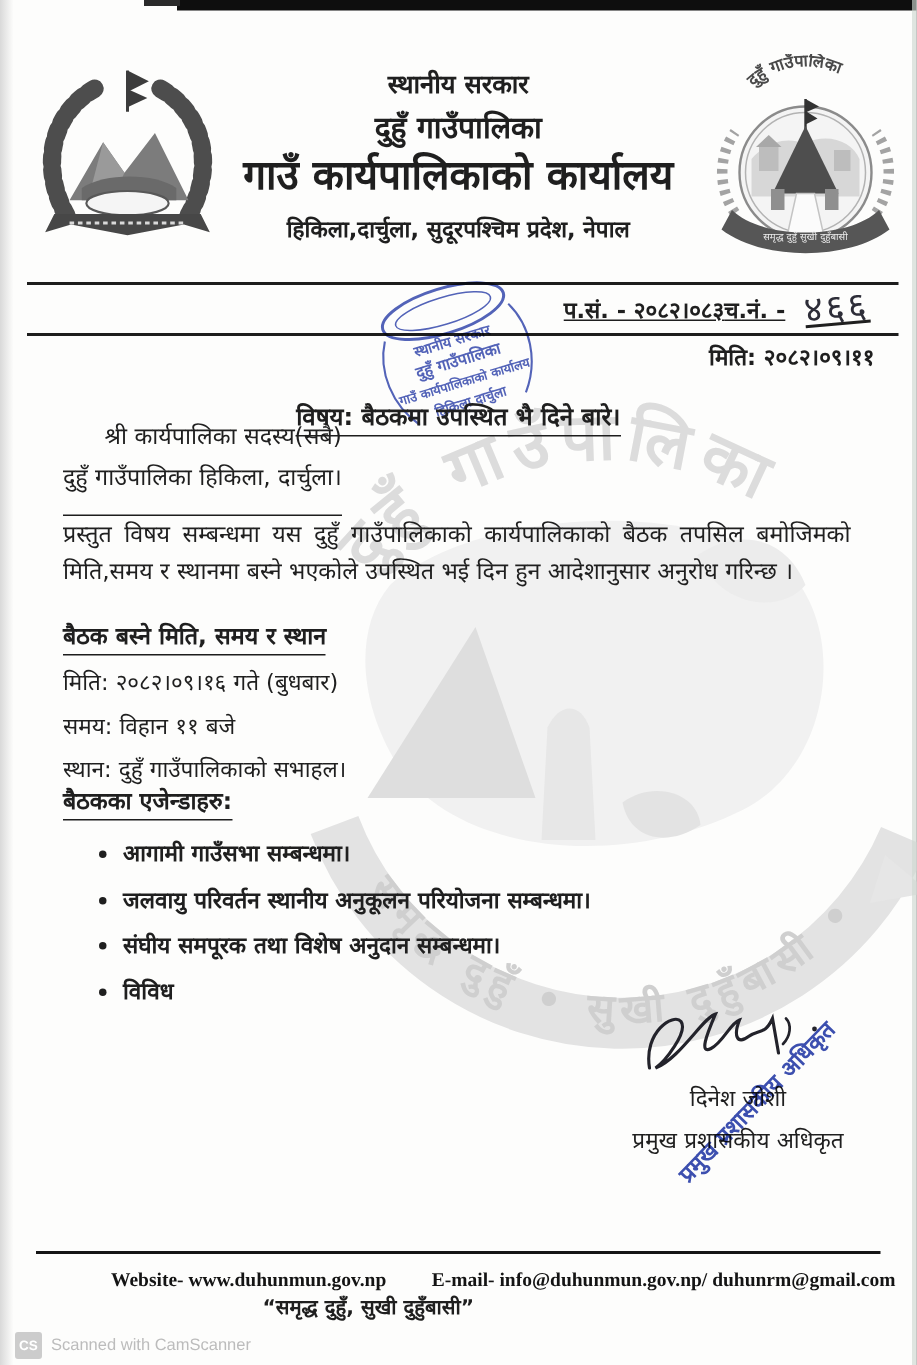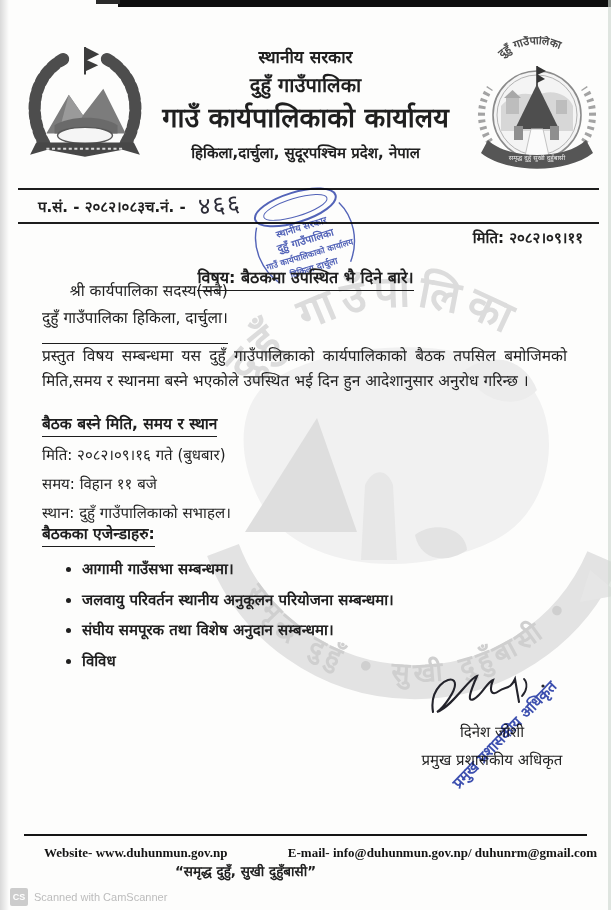--- a/index.html
+++ b/index.html
@@ -27,22 +27,22 @@
   .emblem-left{position:absolute;left:24px;top:44px;width:122px;height:122px;}
   .logo-right{position:absolute;left:476px;top:36px;width:122px;height:134px;}
   .hdr-center{position:absolute;left:112px;right:112px;top:47px;text-align:center;line-height:1.25;}
   .h-gov{font-size:17px;font-weight:700;}
   .h-muni{font-size:20px;font-weight:700;margin-top:5px;}
   .h-office{font-size:27px;font-weight:700;margin-top:3px;white-space:nowrap;}
   .h-addr{font-size:15px;font-weight:700;margin-top:9px;white-space:nowrap;}
 
   .refband{position:absolute;left:18px;right:12px;top:188px;height:32px;
     border-top:2px solid #1d1d1d;border-bottom:2px solid #1d1d1d;
-    display:flex;align-items:center;justify-content:flex-start;
-    padding:0 20px;font-weight:700;font-size:15px;}
+    display:flex;align-items:center;justify-content:flex-end;
+    padding:0 20px;font-weight:700;font-size:15px;text-decoration:underline;}
   .chalani{display:flex;align-items:center;gap:12px;}
   .chalani-value{font-size:24px;font-weight:400;color:#2d2d38;transform:rotate(-5deg);
     position:relative;top:-3px;letter-spacing:2px;}
 
   .round-stamp{position:absolute;left:226px;top:184px;width:158px;height:118px;
     mix-blend-mode:multiply;}
 
   .date-line{position:absolute;right:28px;top:227px;font-size:15px;font-weight:700;padding-left:12px;}
   .subject-wrap{position:absolute;left:0;right:0;top:266px;text-align:center;}
   .subject{display:inline-block;font-weight:700;font-size:16px;
@@ -66,21 +66,21 @@
   .sig-block{position:absolute;left:392px;top:672px;width:200px;text-align:center;font-size:15px;}
   .sig-svg{display:block;margin:0 auto;}
   .sig-name{margin-top:1px;}
   .sig-title{margin-top:8px;white-space:nowrap;}
   .sig-stamp{position:absolute;left:416px;top:724px;width:176px;text-align:center;
     font-weight:700;font-size:15px;color:var(--stamp_blue);
     transform:rotate(-46deg);mix-blend-mode:multiply;white-space:nowrap;}
 
   .footer-line{position:absolute;left:24px;right:24px;top:834px;border-top:2.5px solid #151515;}
   .footer-row{position:absolute;left:0;right:0;top:845px;display:flex;
-    justify-content:space-between;padding:0 14px 0 44px;
+    justify-content:space-between;padding:0 14px 0 74px;
     font-family:"Liberation Serif","DejaVu Serif",serif;font-weight:700;font-size:13px;color:#141414;text-align:right;}
   .motto{position:absolute;left:0;right:120px;top:862px;text-align:center;
     font-size:13.5px;font-weight:700;}
 
   .camscanner{position:absolute;left:10px;top:888px;display:flex;align-items:center;gap:6px;
     color:var(--scan_grey);font-size:11px;font-family:"Liberation Sans",sans-serif;}
   .cs-badge{width:18px;height:18px;background:#cccccc;color:#ffffff;font-size:9px;font-weight:700;
     display:flex;align-items:center;justify-content:center;border-radius:2px;}
 </style>
 </head>

